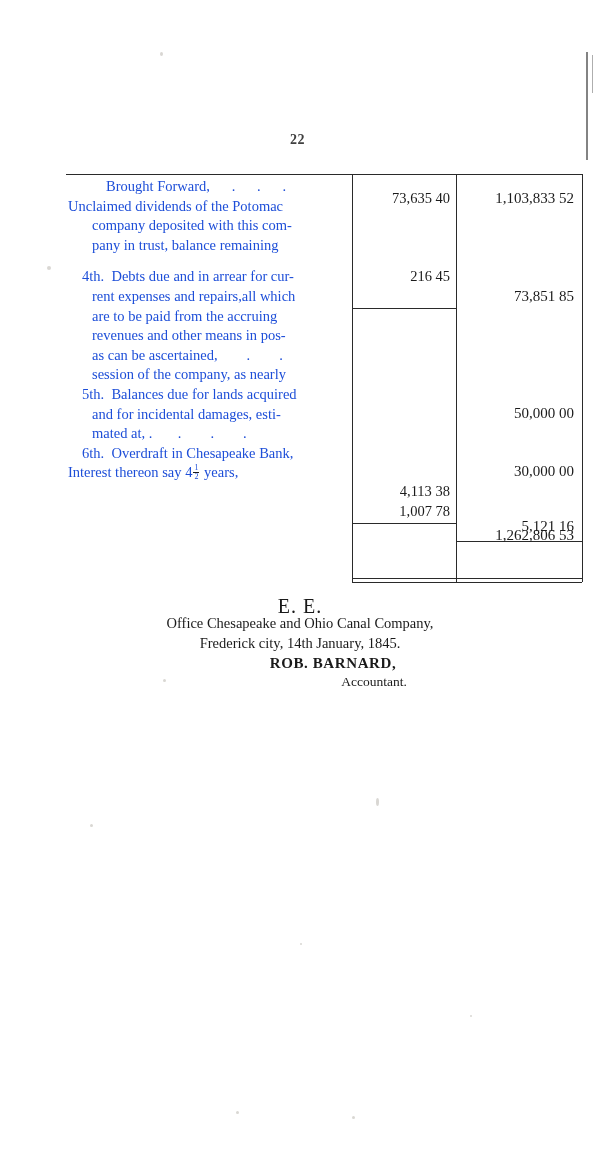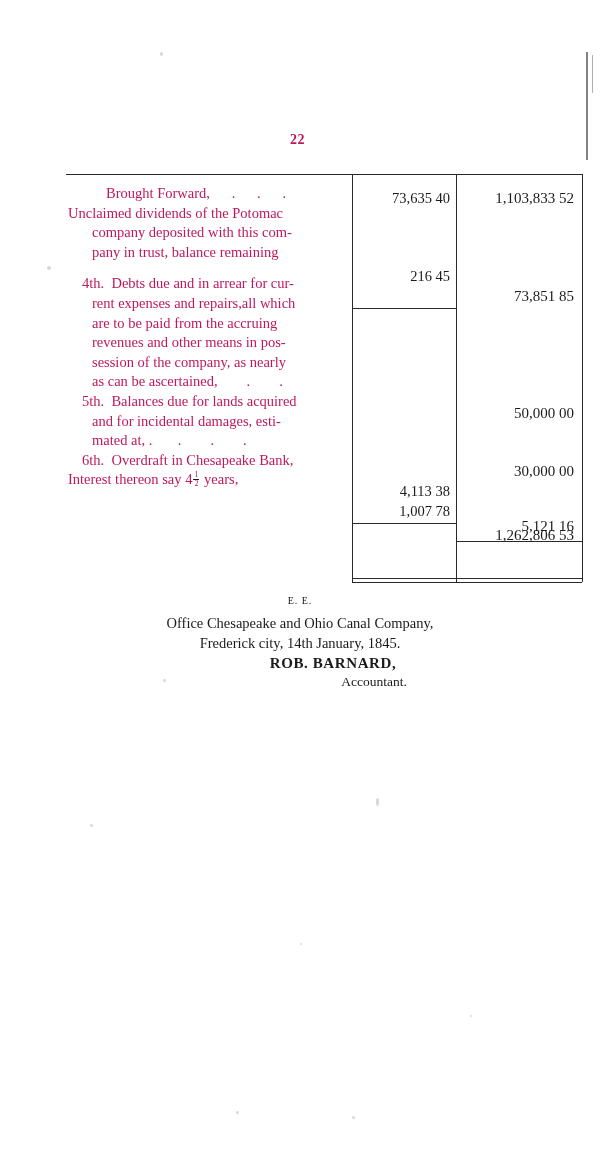--- a/index.html
+++ b/index.html
@@ -26,21 +26,21 @@
 
   .page-number {
     position: absolute;
     top: 132px;
     left: 0;
     width: 595px;
     text-align: center;
     font-size: 14px;
     font-weight: bold;
     letter-spacing: 0.5px;
-    color: #be185d;
+    color: #404040;
   }
 
   
   .rule-top {
     position: absolute;
     left: 66px;
     top: 174px;
     width: 516px;
     height: 1px;
     background: #2a2a2a;
@@ -75,25 +75,25 @@
   .hline {
     position: absolute;
     background: #2a2a2a;
     height: 1px;
   }
 
   
   .desc-block {
     position: absolute;
     left: 60px;
-    top: 184px;
+    top: 177px;
     width: 290px;
     font-size: 14.5px;
     line-height: 19.6px;
-    color: #be185d;
+    color: #1d4ed8;
   }
   .desc-line {
     white-space: pre;
   }
   .indent1 { padding-left: 46px; }
   .indent2 { padding-left: 22px; }
   .indent3 { padding-left: 32px; }
   .indent4 { padding-left: 8px; }
   .gap { height: 12px; }
 
@@ -126,21 +126,21 @@
   .fraction .num { display: block; border-bottom: 1px solid #1b1b1b; padding: 0 1px;}
   .fraction .den { display: block; padding: 0 1px;}
 
   
   .ee {
     position: absolute;
     top: 595px;
     left: 0;
     width: 600px;
     text-align: center;
-    font-size: 10px;
+    font-size: 20px;
     letter-spacing: 1px;
   }
   .office {
     position: absolute;
     top: 613px;
     left: 0;
     width: 600px;
     text-align: center;
     font-size: 14.5px;
     line-height: 20px;
@@ -200,22 +200,22 @@
 <div class="desc-block">
   <div class="desc-line indent1">Brought Forward,      .      .      .</div>
   <div class="desc-line indent4">Unclaimed dividends of the Potomac</div>
   <div class="desc-line indent3">company deposited with this com-</div>
   <div class="desc-line indent3">pany in trust, balance remaining</div>
   <div class="gap"></div>
   <div class="desc-line indent2">4th.  Debts due and in arrear for cur-</div>
   <div class="desc-line indent3">rent expenses and repairs,all which</div>
   <div class="desc-line indent3">are to be paid from the accruing</div>
   <div class="desc-line indent3">revenues and other means in pos-</div>
+  <div class="desc-line indent3">as can be ascertained,        .        .</div>
   <div class="desc-line indent3">session of the company, as nearly</div>
-  <div class="desc-line indent3">as can be ascertained,        .        .</div>
   <div class="desc-line indent2">5th.  Balances due for lands acquired</div>
   <div class="desc-line indent3">and for incidental damages, esti-</div>
   <div class="desc-line indent3">mated at, .       .        .        .</div>
   <div class="desc-line indent2">6th.  Overdraft in Chesapeake Bank,</div>
   <div class="desc-line indent4"><span>Interest thereon say 4</span><span class="fraction"><span class="num">1</span><span class="den">2</span></span><span> years,</span></div>
 </div>
 
 <div class="col-a" style="top:190px;">73,635 40</div>
 <div class="col-a" style="top:268px;">216 45</div>
 <div class="col-a" style="top:483px;">4,113 38</div>

